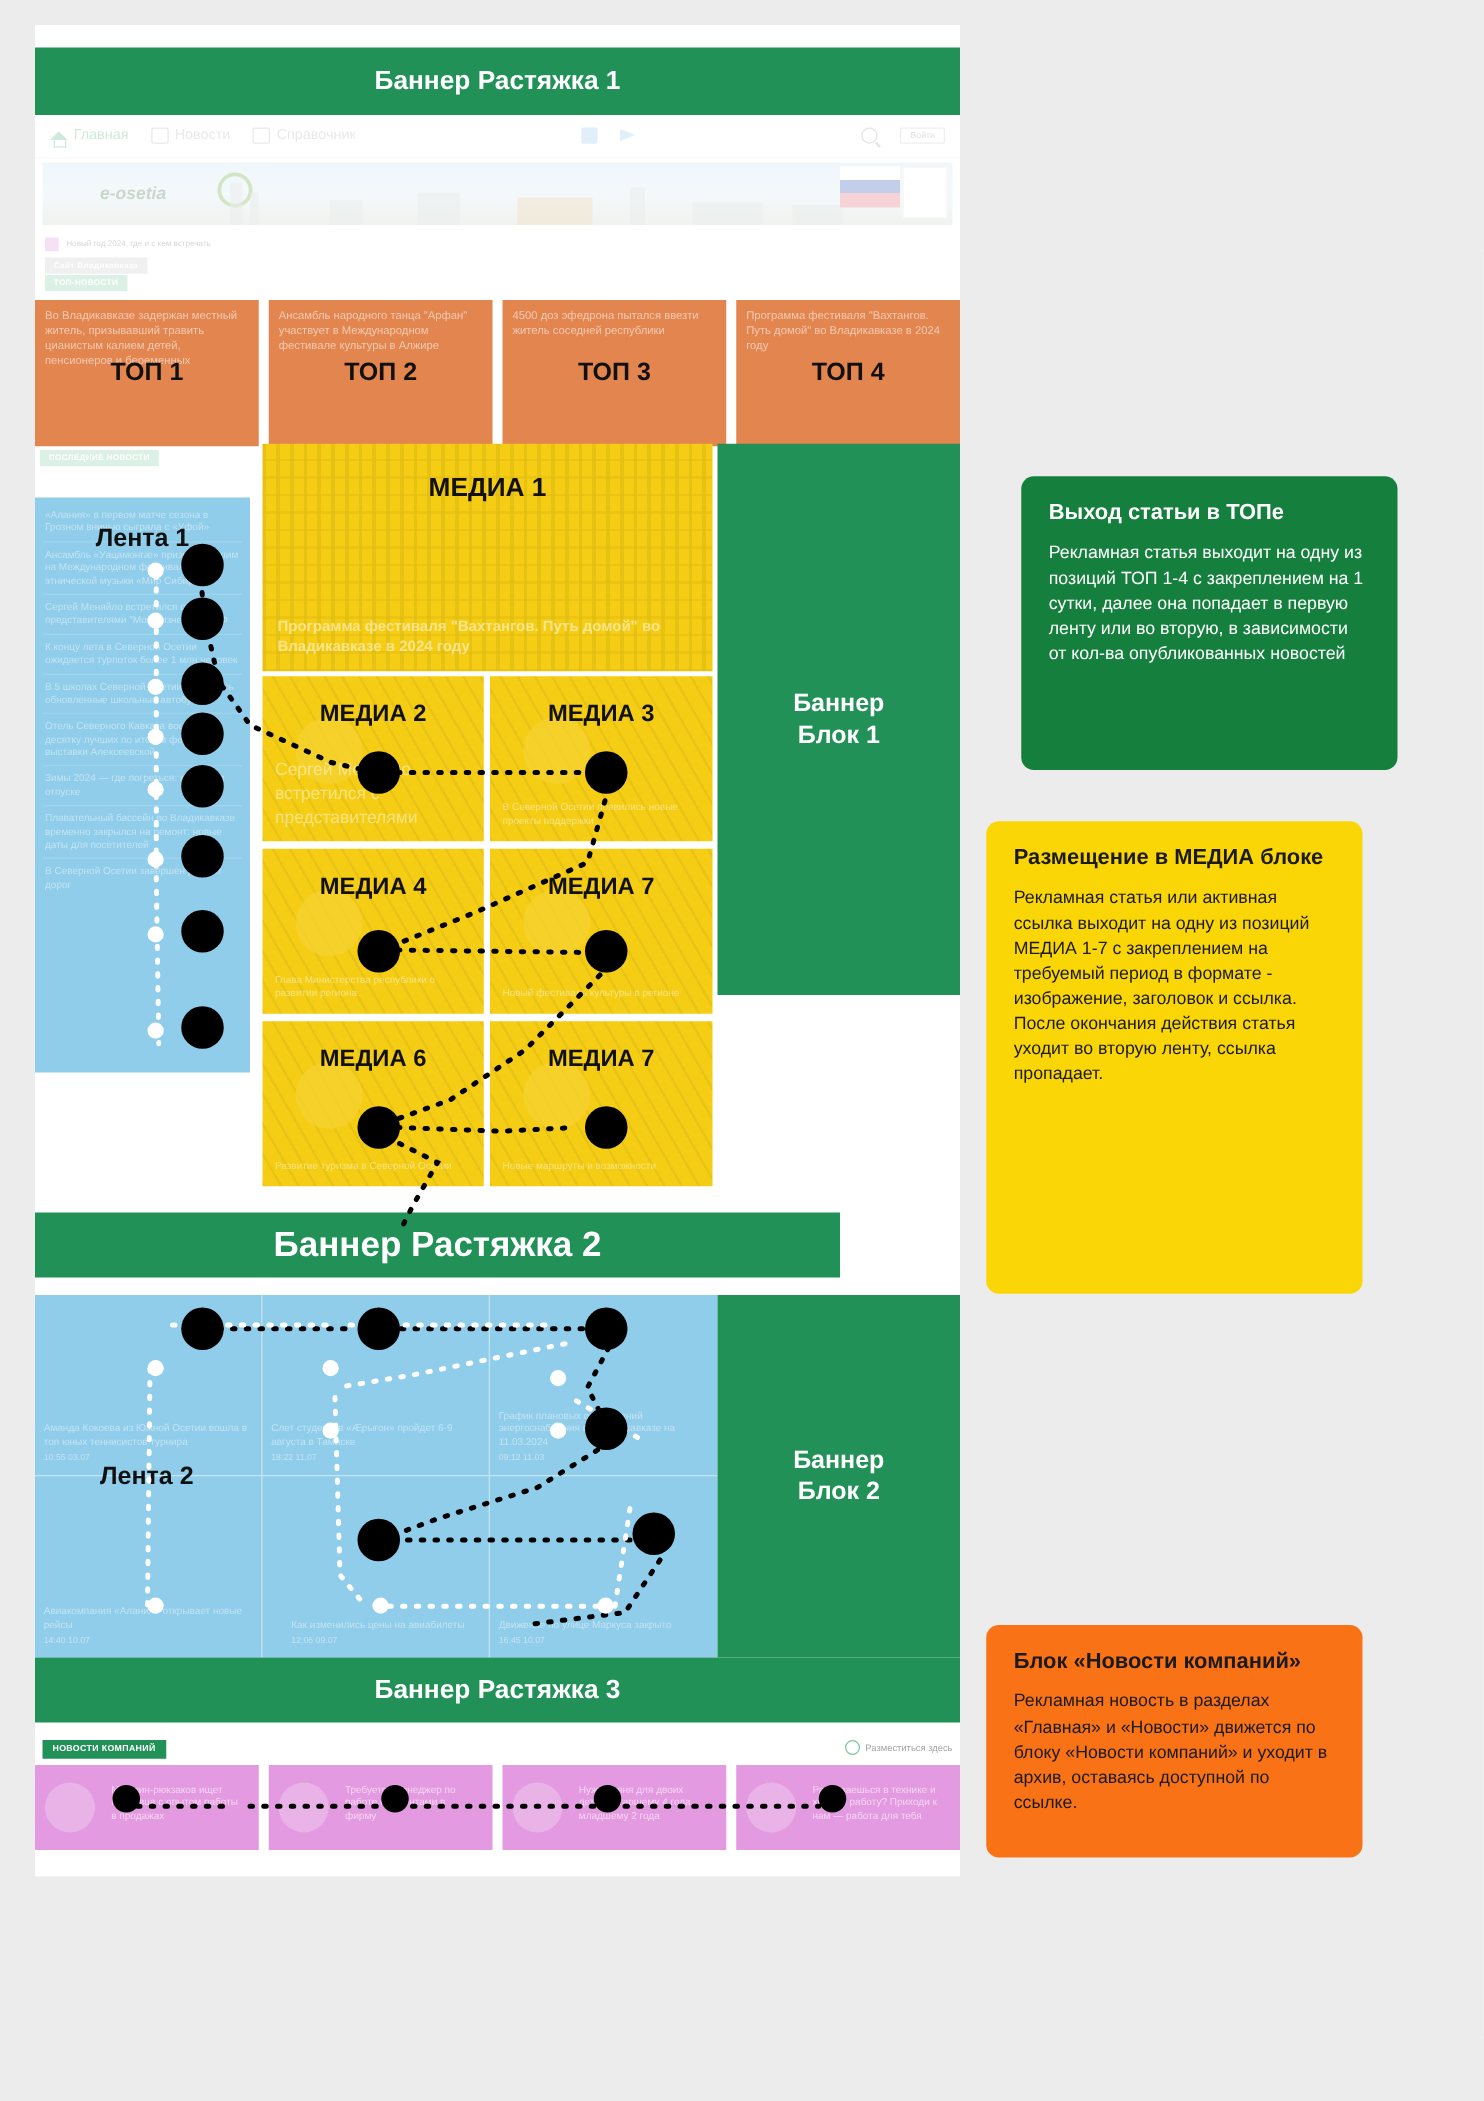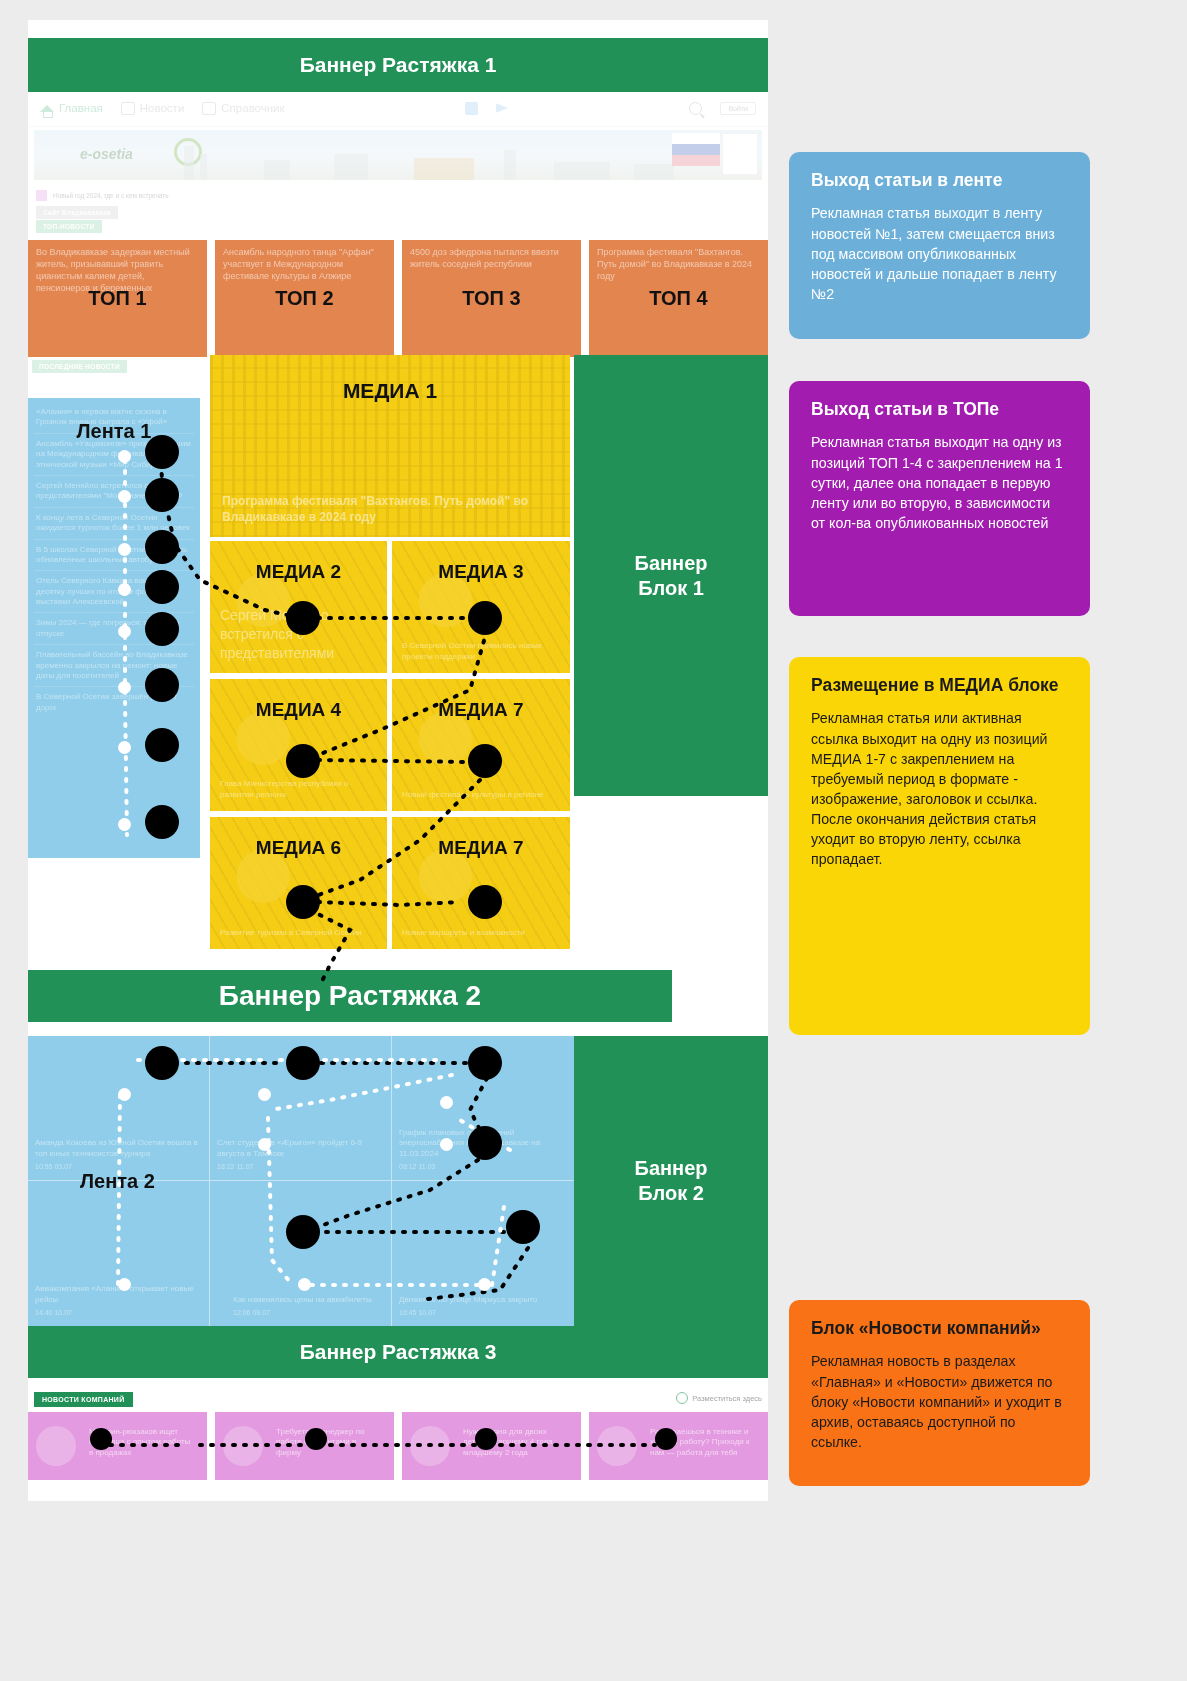--- a/index.html
+++ b/index.html
@@ -69,21 +69,21 @@
                repeating-linear-gradient(60deg,rgba(0,0,0,.35) 0 2px,transparent 2px 12px);}
 
   .lbl{position:relative;z-index:5;}
 
   
   .card{position:absolute;border-radius:10px;padding:18px 22px 20px 22px;box-sizing:border-box;}
   .card h3{margin:0 0 12px 0;font-size:17.5px;line-height:1.22;font-weight:bold;}
   .card p{margin:0;font-size:14.2px;line-height:1.42;}
   .c-blue{background:#6cafd9;color:#fff;}
   .c-blue h3{color:#fff;}
-  .c-orange{background:#a21caf;color:#fff;}
+  .c-orange{background:#15803d;color:#fff;margin-left:28px;}
   .c-yellow{background:#fbd606;color:#1a1a1a;}
   .c-purple{background:#f97316;color:#1a1a1a;}
 
   
   .bigdot{position:absolute;width:34px;height:34px;border-radius:50%;background:#000;z-index:30;}
   .whdot{position:absolute;width:13px;height:13px;border-radius:50%;background:#fff;z-index:30;}
   svg.flow{position:absolute;left:0;top:0;width:1187px;height:1681px;pointer-events:none;z-index:25;}
 </style>
 </head>
 <body>
@@ -370,24 +370,20 @@
 
   <div class="whdot" style="left:118px;top:1088px;"></div>
   <div class="whdot" style="left:258px;top:1088px;"></div>
   <div class="whdot" style="left:258px;top:1138px;"></div>
   <div class="whdot" style="left:440px;top:1096px;"></div>
   <div class="whdot" style="left:440px;top:1138px;"></div>
   <div class="whdot" style="left:118px;top:1278px;"></div>
   <div class="whdot" style="left:298px;top:1278px;"></div>
   <div class="whdot" style="left:478px;top:1278px;"></div>
 
-  <div class="card c-blue" style="left:789px;top:152px;width:301px;height:187px;">
-    <h3>Выход статьи в ленте</h3>
-    <p>Рекламная статья выходит в ленту новостей №1, затем смещается вниз под массивом опубликованных новостей и дальше попадает в ленту №2</p>
-  </div>
 
   <div class="card c-orange" style="left:789px;top:381px;width:301px;height:235px;">
     <h3>Выход статьи в ТОПе</h3>
     <p>Рекламная статья выходит на одну из позиций ТОП 1-4 с закреплением на 1 сутки, далее она попадает в первую ленту или во вторую, в зависимости от кол-ва опубликованных новостей</p>
   </div>
 
   <div class="card c-yellow" style="left:789px;top:657px;width:301px;height:378px;">
     <h3>Размещение в МЕДИА блоке</h3>
     <p style="white-space:pre-line;">Рекламная статья или активная ссылка выходит на одну из позиций МЕДИА 1-7 с закреплением на требуемый период в формате - изображение, заголовок и ссылка.
 После окончания действия статья уходит во вторую ленту, ссылка пропадает.</p>

